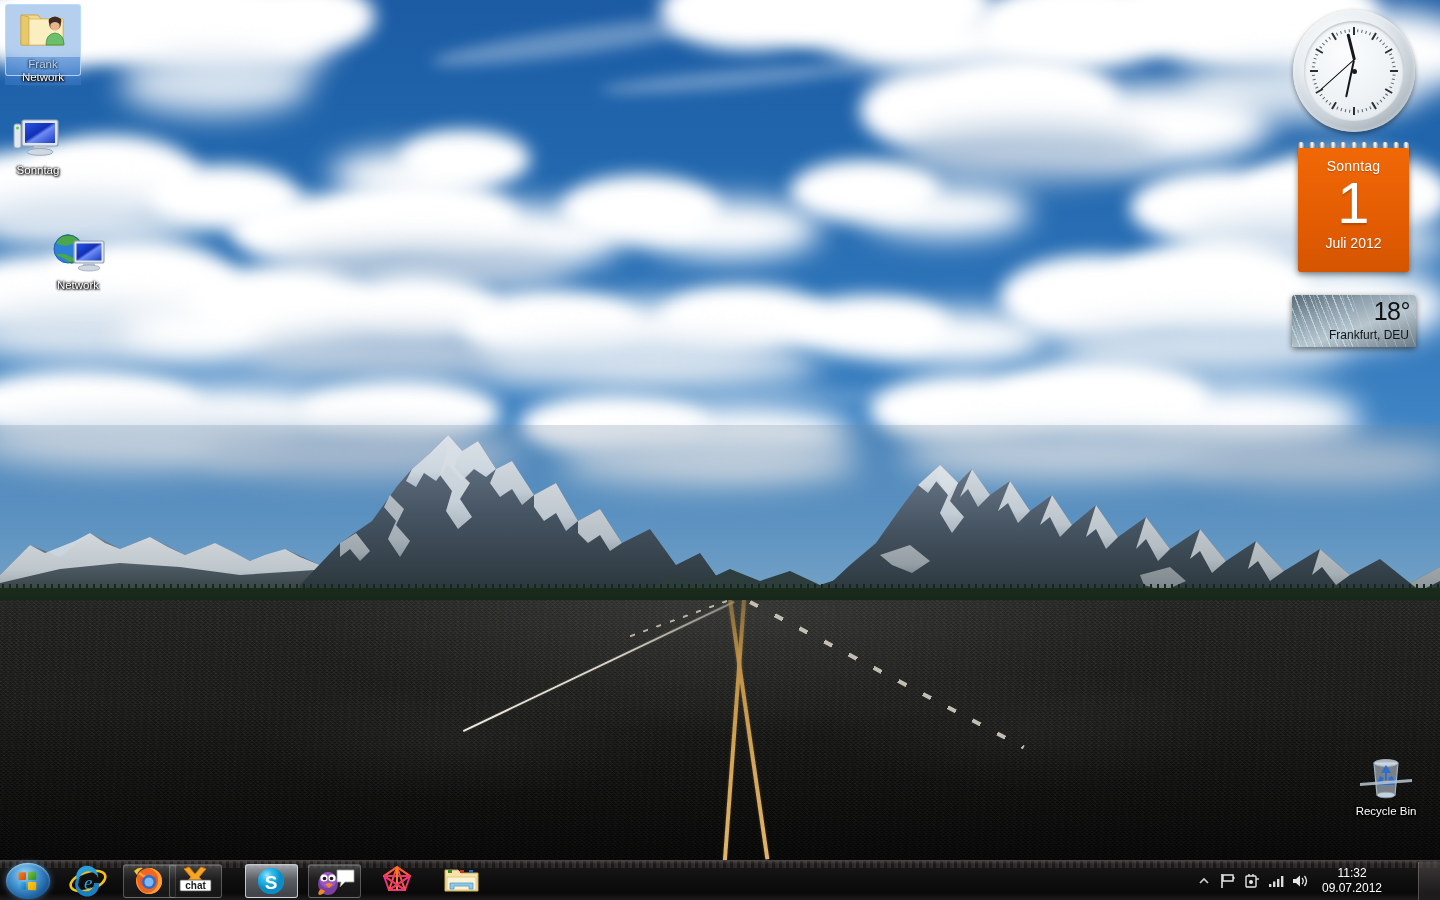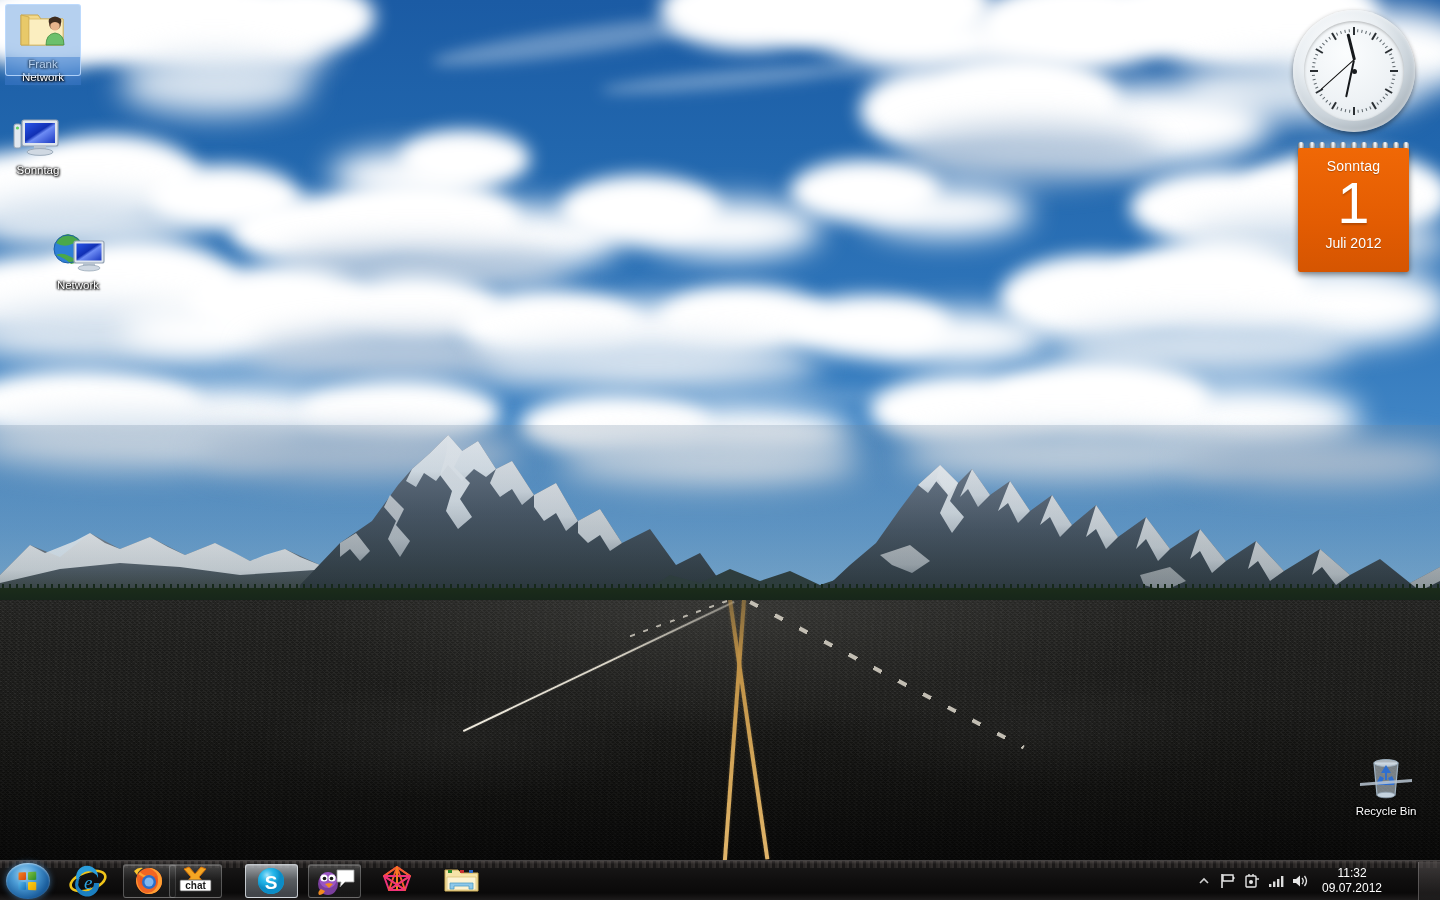--- a/index.html
+++ b/index.html
@@ -559,20 +559,27 @@
         <div class="ring" style="left: 98.5px;"></div>
         <div class="ring" style="left: 109px;"></div>
       </div>
     <div class="cal-body">
       <div class="cal-day">Sonntag</div>
       <div class="cal-num">1</div>
       <div class="cal-mon">Juli 2012</div>
     </div>
   </div>
 
+  <div class="gadget wx-g">
+    <div class="wx-bg"></div>
+    <div class="wx-rain"></div>
+    <div class="wx-rain2"></div>
+    <div class="wx-temp">18°</div>
+    <div class="wx-city">Frankfurt, DEU</div>
+  </div>
 
   <div class="taskbar">
     <div class="tb-noise"></div>
 
     <div class="start-btn">
       <div class="winlogo">
         <div class="winq" style="left:0;top:0;background:linear-gradient(135deg,#f58220,#d4490d);"></div>
         <div class="winq" style="left:10px;top:0;background:linear-gradient(135deg,#7fc242,#2f8b26);"></div>
         <div class="winq" style="left:0;top:10px;background:linear-gradient(135deg,#5bb8e8,#1572b8);"></div>
         <div class="winq" style="left:10px;top:10px;background:linear-gradient(135deg,#fcd116,#e8a400);"></div>

